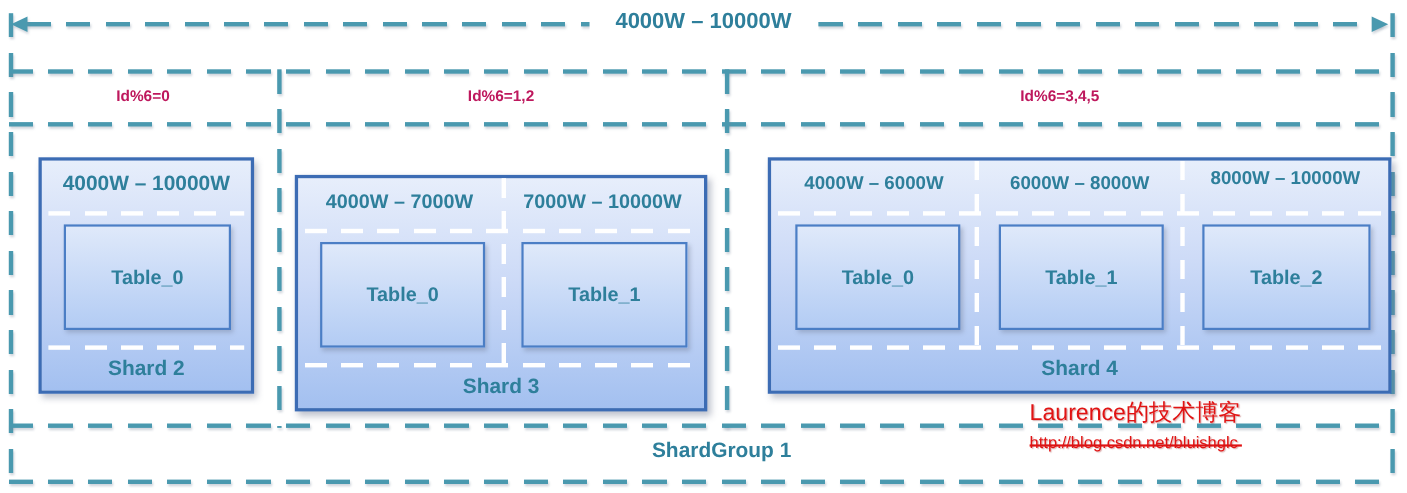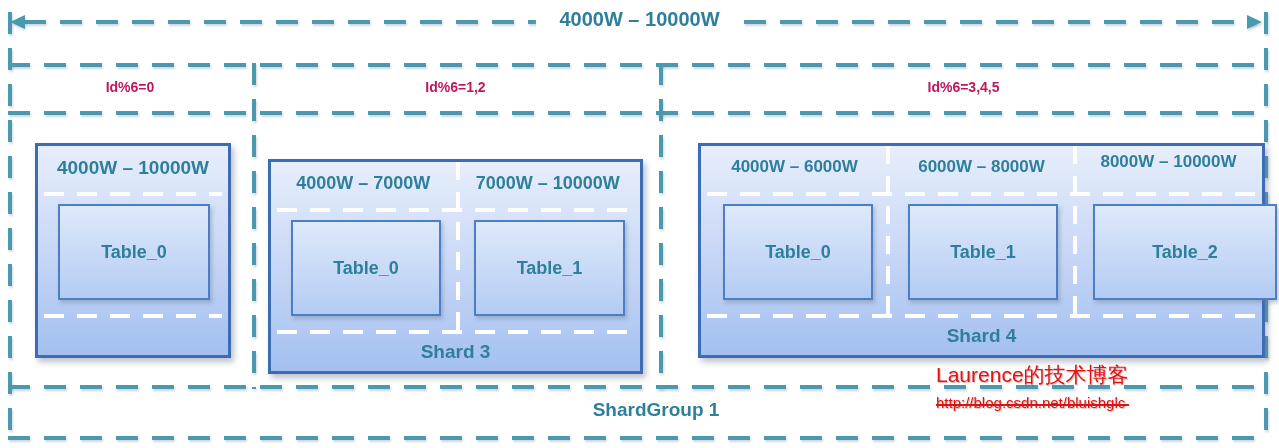--- a/index.html
+++ b/index.html
@@ -62,21 +62,21 @@
   .shard-4 .wvdiv.d2{left:372px;}
   .tbox{position:absolute;top:58px;height:96px;box-sizing:border-box;
     border:2px solid #4b7ec5;background:linear-gradient(180deg,#dfe9fa 0%,#b3ccf4 100%);
     display:flex;align-items:center;justify-content:center;font-weight:bold;
     font-size:18px;color:#2e7f9b;box-shadow:2px 3px 4px rgba(110,120,145,.4);}
   .shard-2 .t0{left:20px;width:152px;}
   .shard-3 .t0{left:20px;width:150px;}
   .shard-3 .t1{left:203px;width:151px;}
   .shard-4 .t0{left:22px;width:150px;}
   .shard-4 .t1{left:207px;width:150px;}
-  .shard-4 .t2{left:392px;width:184px;}
+  .shard-4 .t2{left:392px;width:153px;}
   .shard-name{position:absolute;left:0;right:0;bottom:8px;text-align:center;
     font-weight:bold;font-size:19px;color:#2e7f9b;}
   
   .group-label{position:absolute;left:656px;top:399px;transform:translateX(-50%);
     color:#2e7f9b;font-size:19px;font-weight:bold;white-space:nowrap;text-align:center;}
   
   .wm{position:absolute;color:#e11313;white-space:nowrap;z-index:5;
     text-shadow:1px 1px 1px rgba(150,30,30,.35);}
   .wm1{left:936px;top:361px;font-size:21px;border-bottom:2px solid #e11313;
     padding-bottom:15px;}
@@ -106,20 +106,21 @@
   <div class="sec-label sec-1">Id%6=1,2</div>
   <div class="sec-label sec-2">Id%6=3,4,5</div>
 
   <div class="shard shard-2">
     <div class="range-row">
       <div class="range">4000W – 10000W</div>
     </div>
     <div class="wsep top"></div>
     <div class="tbox t0">Table_0</div>
     <div class="wsep bot"></div>
+    <div class="shard-name">Shard 2</div>
   </div>
 
   <div class="shard shard-3">
     <div class="range-row">
       <div class="range">4000W – 7000W</div>
       <div class="range">7000W – 10000W</div>
     </div>
     <div class="wvdiv"></div>
     <div class="wsep top"></div>
     <div class="tbox t0">Table_0</div>

